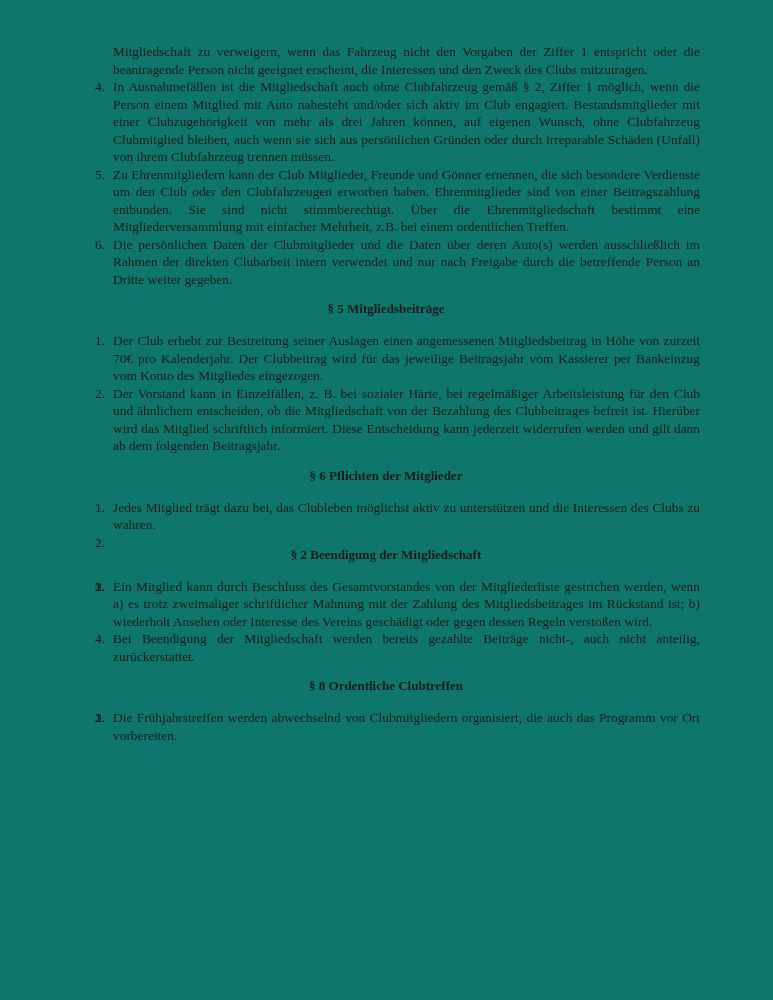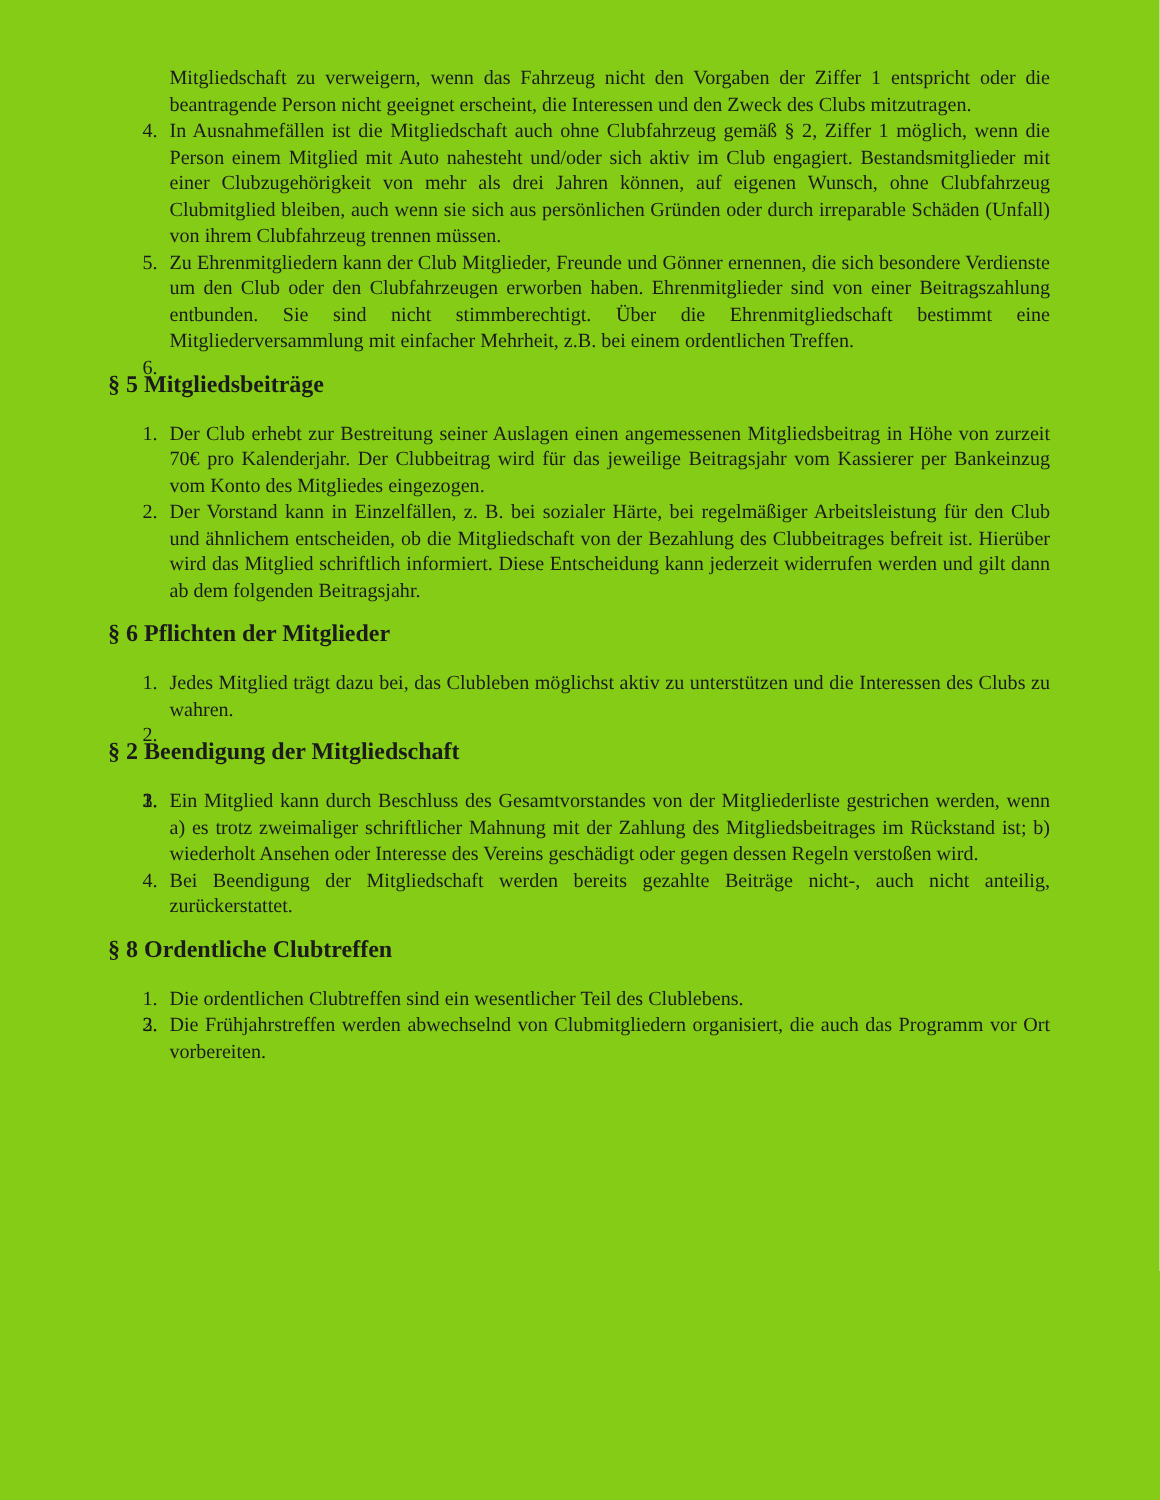--- a/index.html
+++ b/index.html
@@ -1,21 +1,21 @@
 <!DOCTYPE html>
 <html><head>
 <meta charset="utf-8">
 <style>
   html, body { margin: 0; padding: 0; background: #e8e8e8; }
   .page {
     position: relative;
     width: 773px;
     height: 1000px;
     margin: 0 auto;
-    background: #84cc16;
+    background: #0f766e;
     box-sizing: border-box;
     padding: 43px 73px 0 72px;
     font-family: "Liberation Serif", "DejaVu Serif", serif;
     font-size: 13.4px;
     line-height: 17.5px;
     color: #1b1b1b;
     overflow: hidden;
   }
   .cont-paragraph {
     margin: 0 0 0 41px;
@@ -27,45 +27,46 @@
     padding-left: 41px;
     text-align: justify;
   }
   .item .num {
     position: absolute;
     left: 23px;
     top: 0;
     text-align: left;
   }
   .heading {
-    font-size: 16px;
+    font-size: 13px;
     line-height: 20px;
     font-weight: bold;
     margin: 11px 0 13px 0;
-    text-align: left;
+    text-align: center;
   }
 </style>
 </head>
 <body>
 
 <div class="page">
 
   <p class="cont-paragraph">Mitgliedschaft zu verweigern, wenn das Fahrzeug nicht den Vorgaben der Ziffer 1 entspricht oder die beantragende Person nicht geeignet erscheint, die Interessen und den Zweck des Clubs mitzutragen.</p>
 
   <div class="num-list">
     <div class="item">
       <span class="num">4.</span>
       <span class="txt">In Ausnahmefällen ist die Mitgliedschaft auch ohne Clubfahrzeug gemäß § 2, Ziffer 1 möglich, wenn die Person einem Mitglied mit Auto nahesteht und/oder sich aktiv im Club engagiert. Bestandsmitglieder mit einer Clubzugehörigkeit von mehr als drei Jahren können, auf eigenen Wunsch, ohne Clubfahrzeug Clubmitglied bleiben, auch wenn sie sich aus persönlichen Gründen oder durch irreparable Schäden (Unfall) von ihrem Clubfahrzeug trennen müssen.</span>
     </div>
     <div class="item">
       <span class="num">5.</span>
       <span class="txt">Zu Ehrenmitgliedern kann der Club Mitglieder, Freunde und Gönner ernennen, die sich besondere Verdienste um den Club oder den Clubfahrzeugen erworben haben. Ehrenmitglieder sind von einer Beitragszahlung entbunden. Sie sind nicht stimmberechtigt. Über die Ehrenmitgliedschaft bestimmt eine Mitgliederversammlung mit einfacher Mehrheit, z.B. bei einem ordentlichen Treffen.</span>
     </div>
     <div class="item">
       <span class="num">6.</span>
+      <span class="txt">Die persönlichen Daten der Clubmitglieder und die Daten über deren Auto(s) werden ausschließlich im Rahmen der direkten Clubarbeit intern verwendet und nur nach Freigabe durch die betreffende Person an Dritte weiter gegeben.</span>
     </div>
   </div>
 
   <h2 class="heading">§ 5 Mitgliedsbeiträge</h2>
   <div class="num-list">
     <div class="item">
       <span class="num">1.</span>
       <span class="txt">Der Club erhebt zur Bestreitung seiner Auslagen einen angemessenen Mitgliedsbeitrag in Höhe von zurzeit 70€ pro Kalenderjahr. Der Clubbeitrag wird für das jeweilige Beitragsjahr vom Kassierer per Bankeinzug vom Konto des Mitgliedes eingezogen.</span>
     </div>
     <div class="item">
@@ -100,21 +101,20 @@
     <div class="item">
       <span class="num">4.</span>
       <span class="txt">Bei Beendigung der Mitgliedschaft werden bereits gezahlte Beiträge nicht-, auch nicht anteilig, zurückerstattet.</span>
     </div>
   </div>
 
   <h2 class="heading">§ 8 Ordentliche Clubtreffen</h2>
   <div class="num-list">
     <div class="item">
       <span class="num">1.</span>
-      <span class="txt">Die ordentlichen Clubtreffen sind ein wesentlicher Teil des Clublebens.</span>
     </div>
     <div class="item">
       <span class="num">2.</span>
     </div>
     <div class="item">
       <span class="num">3.</span>
       <span class="txt">Die Frühjahrstreffen werden abwechselnd von Clubmitgliedern organisiert, die auch das Programm vor Ort vorbereiten.</span>
     </div>
   </div>
 

